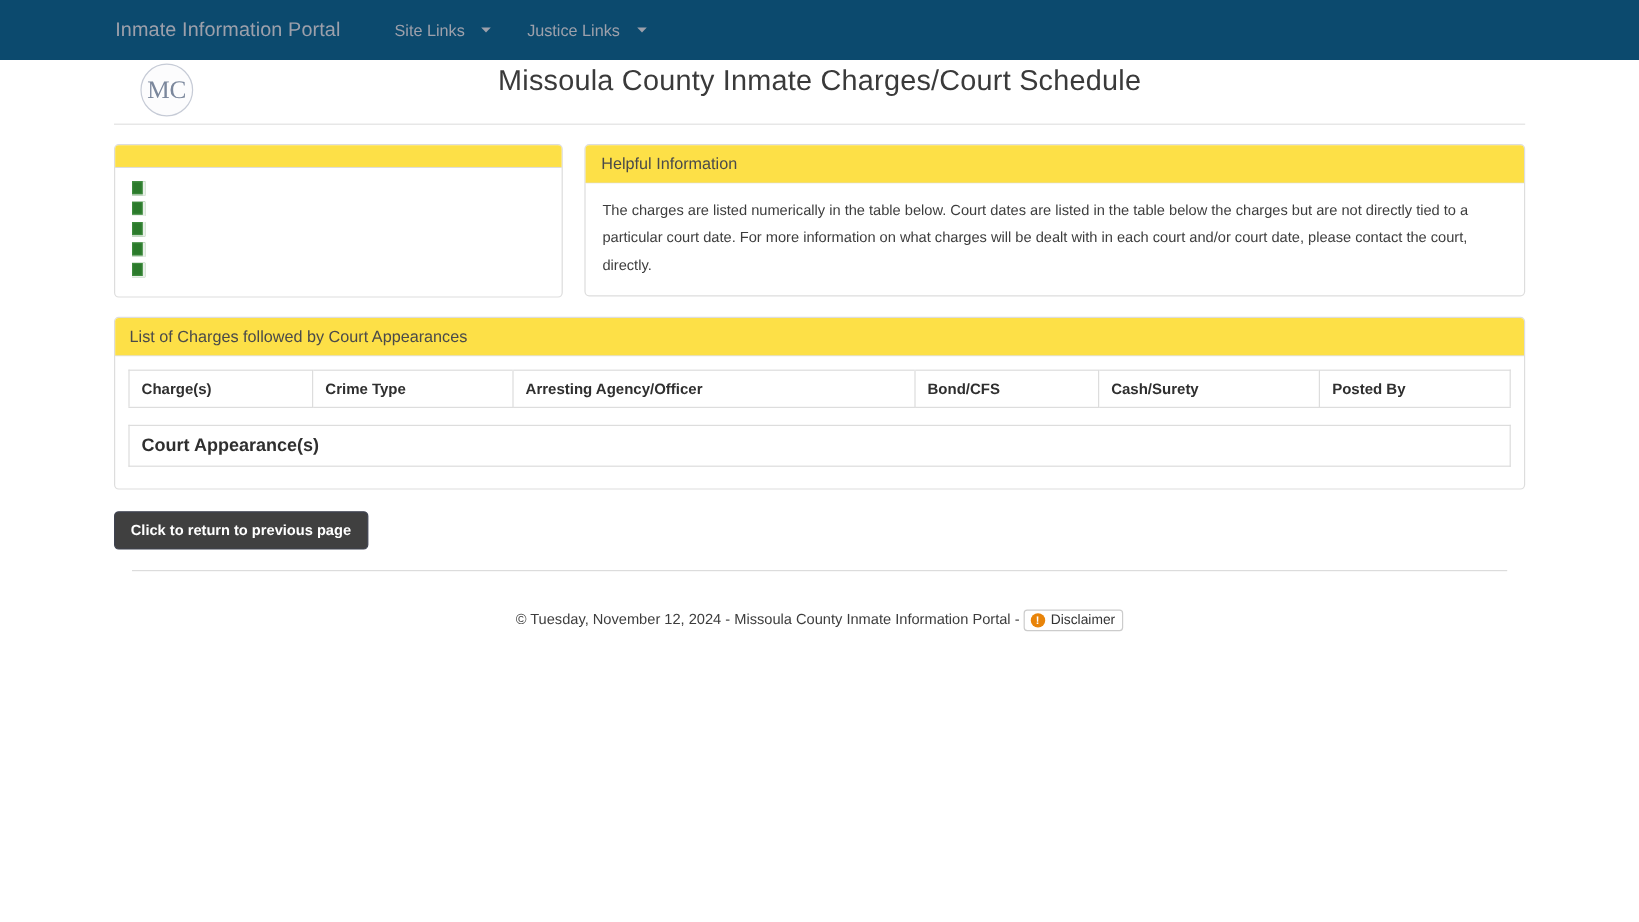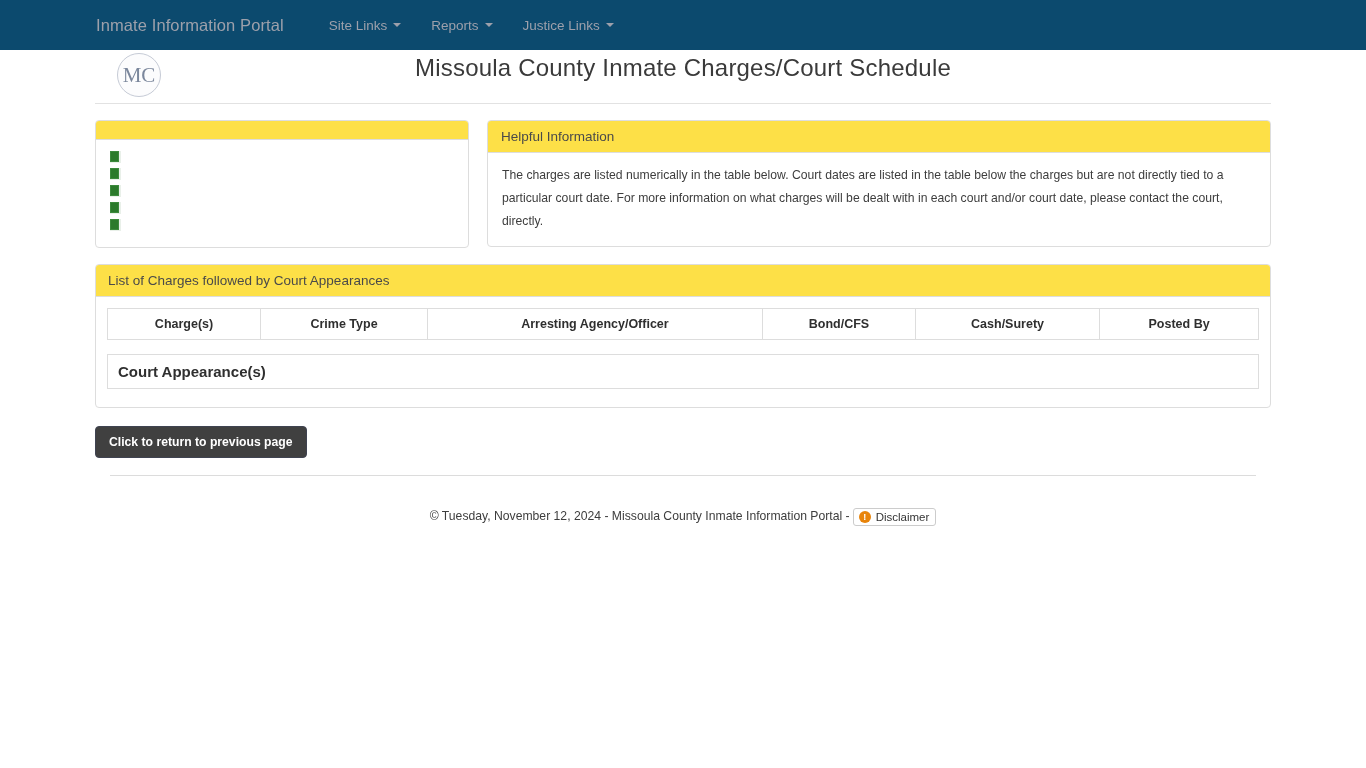--- a/index.html
+++ b/index.html
@@ -26,21 +26,21 @@
     letter-spacing: .1px;
     margin-right: 30px;
     white-space: nowrap;
   }
   .nav-item {
     color: #9da0ab;
     font-size: 13.5px;
     padding: 0 15px;
     display: flex;
     align-items: center;
-    gap: 6px;
+    gap: 14px;
     white-space: nowrap;
     height: 50px;
   }
   .caret {
     display: inline-block;
     width: 0; height: 0;
     border-left: 4px solid transparent;
     border-right: 4px solid transparent;
     border-top: 4px solid #9da0ab;
   }
@@ -134,21 +134,21 @@
   .panel-charges .panel-heading { padding: 8px 12px; }
   .panel-charges .panel-body { padding: 11px 11px 18px 11px; }
 
   table.tbl {
     width: 100%;
     border-collapse: collapse;
     border: 1px solid #dddddd;
     table-layout: fixed;
   }
   table.tbl th {
-    text-align: center;
+    text-align: left;
     font-size: 12.5px;
     font-weight: bold;
     color: #2f2f2f;
     padding: 8px 10px;
     border-right: 1px solid #dddddd;
     border-bottom: 1px solid #dddddd;
     height: 31px;
     vertical-align: middle;
   }
   table.tbl th:last-child { border-right: none; }
@@ -224,24 +224,20 @@
     display: inline-block;
   }
 </style>
 </head>
 <body>
 
 <div class="navbar">
   <div class="navbar-brand">Inmate Information Portal</div>
   <div class="nav-item">
     <span>Site Links</span>
-    <span class="caret"></span>
-  </div>
-  <div class="nav-item">
-    <span>Reports</span>
     <span class="caret"></span>
   </div>
   <div class="nav-item">
     <span>Justice Links</span>
     <span class="caret"></span>
   </div>
 </div>
 
 <div class="page-head">
   <div class="logo">

